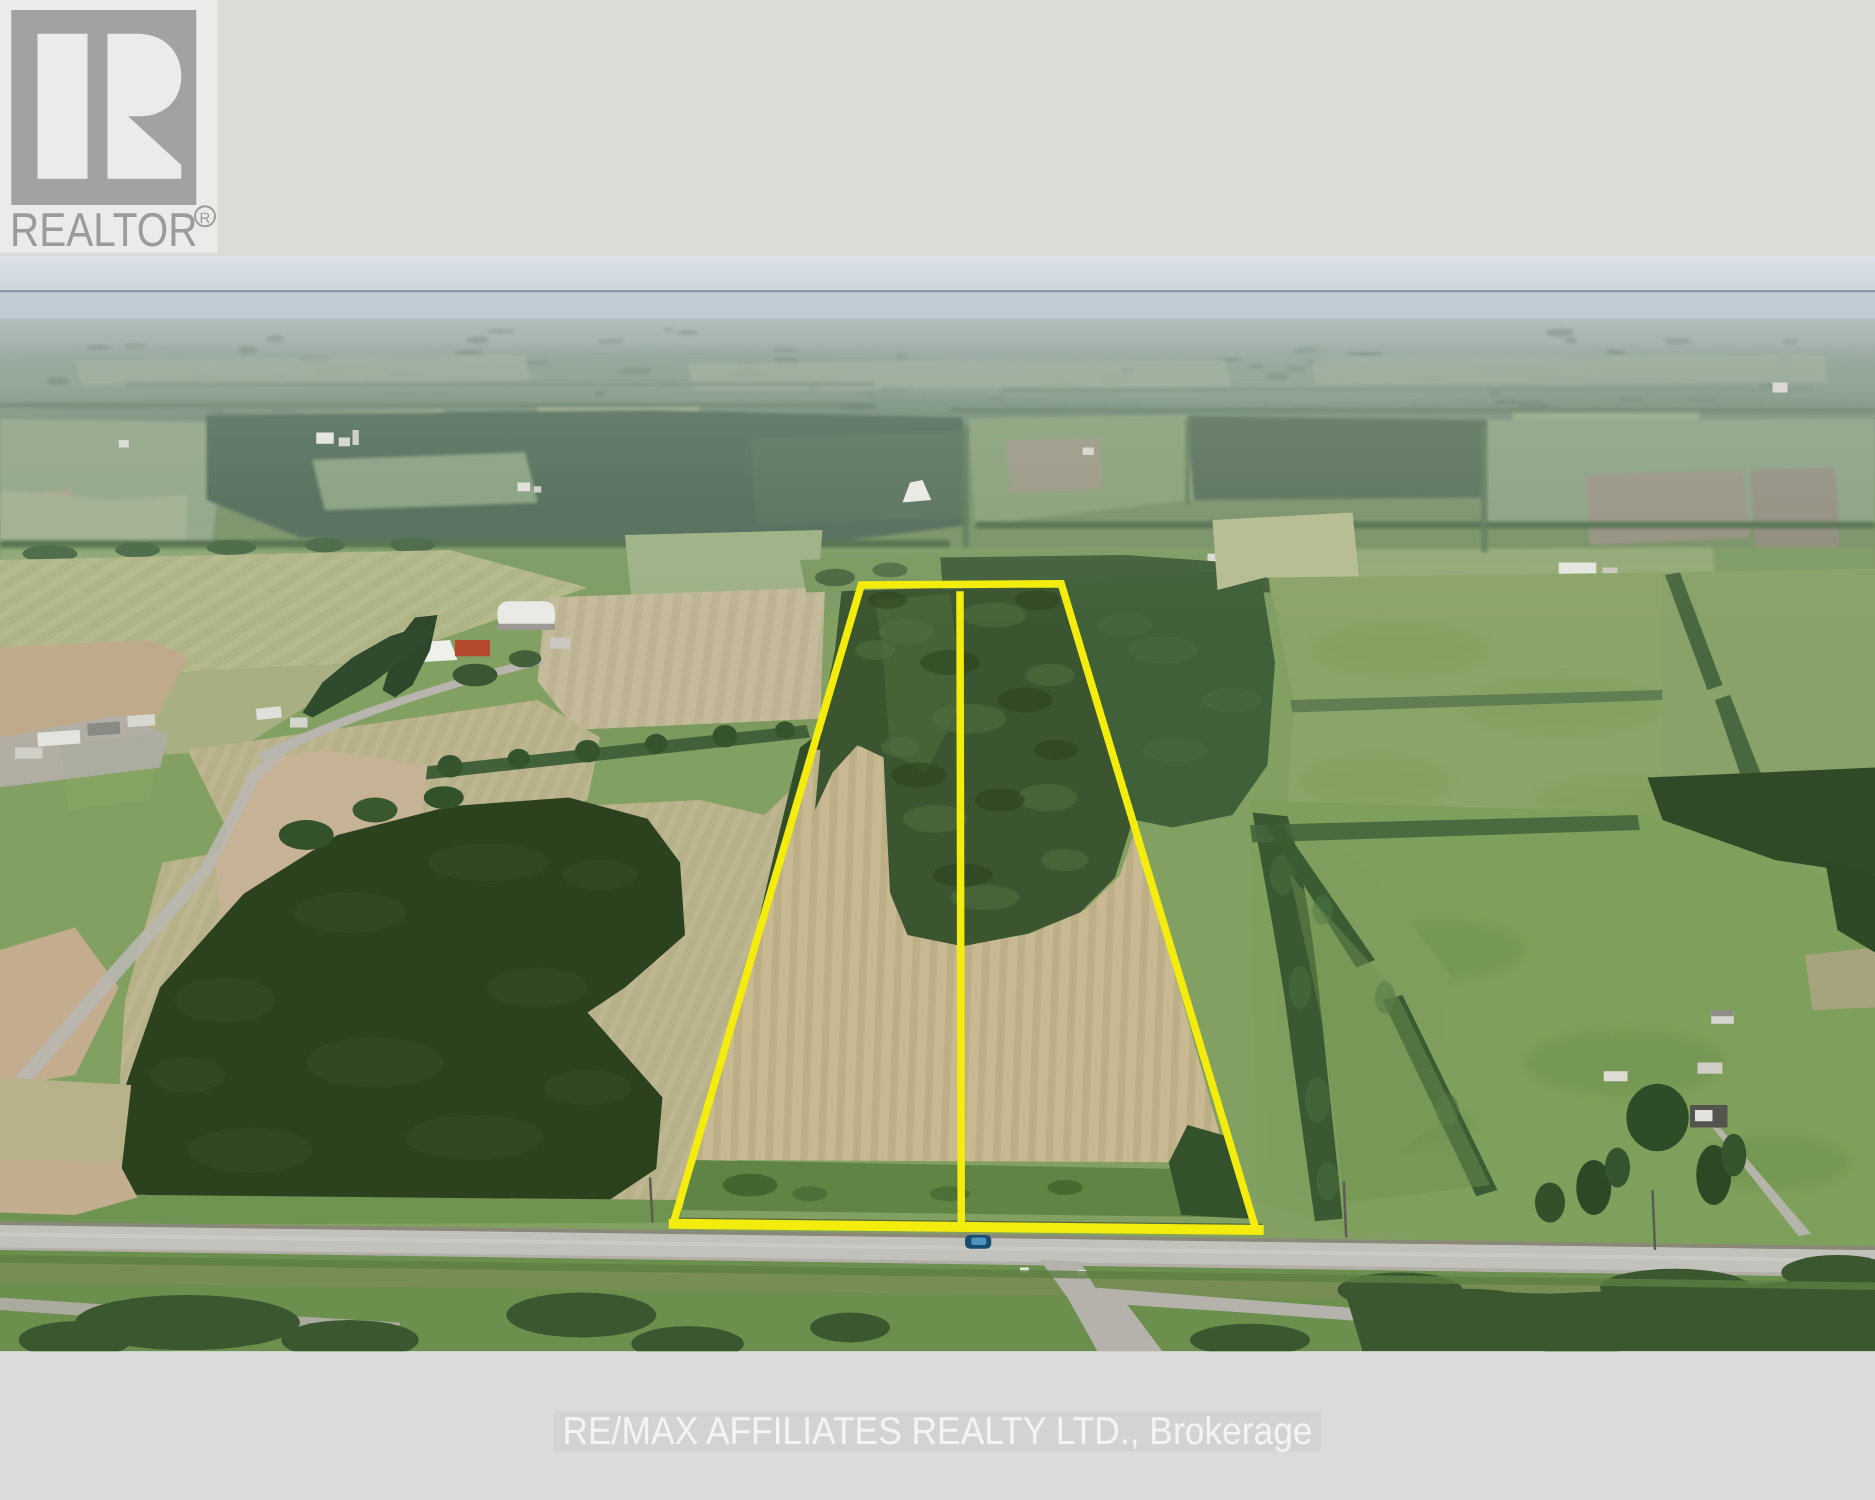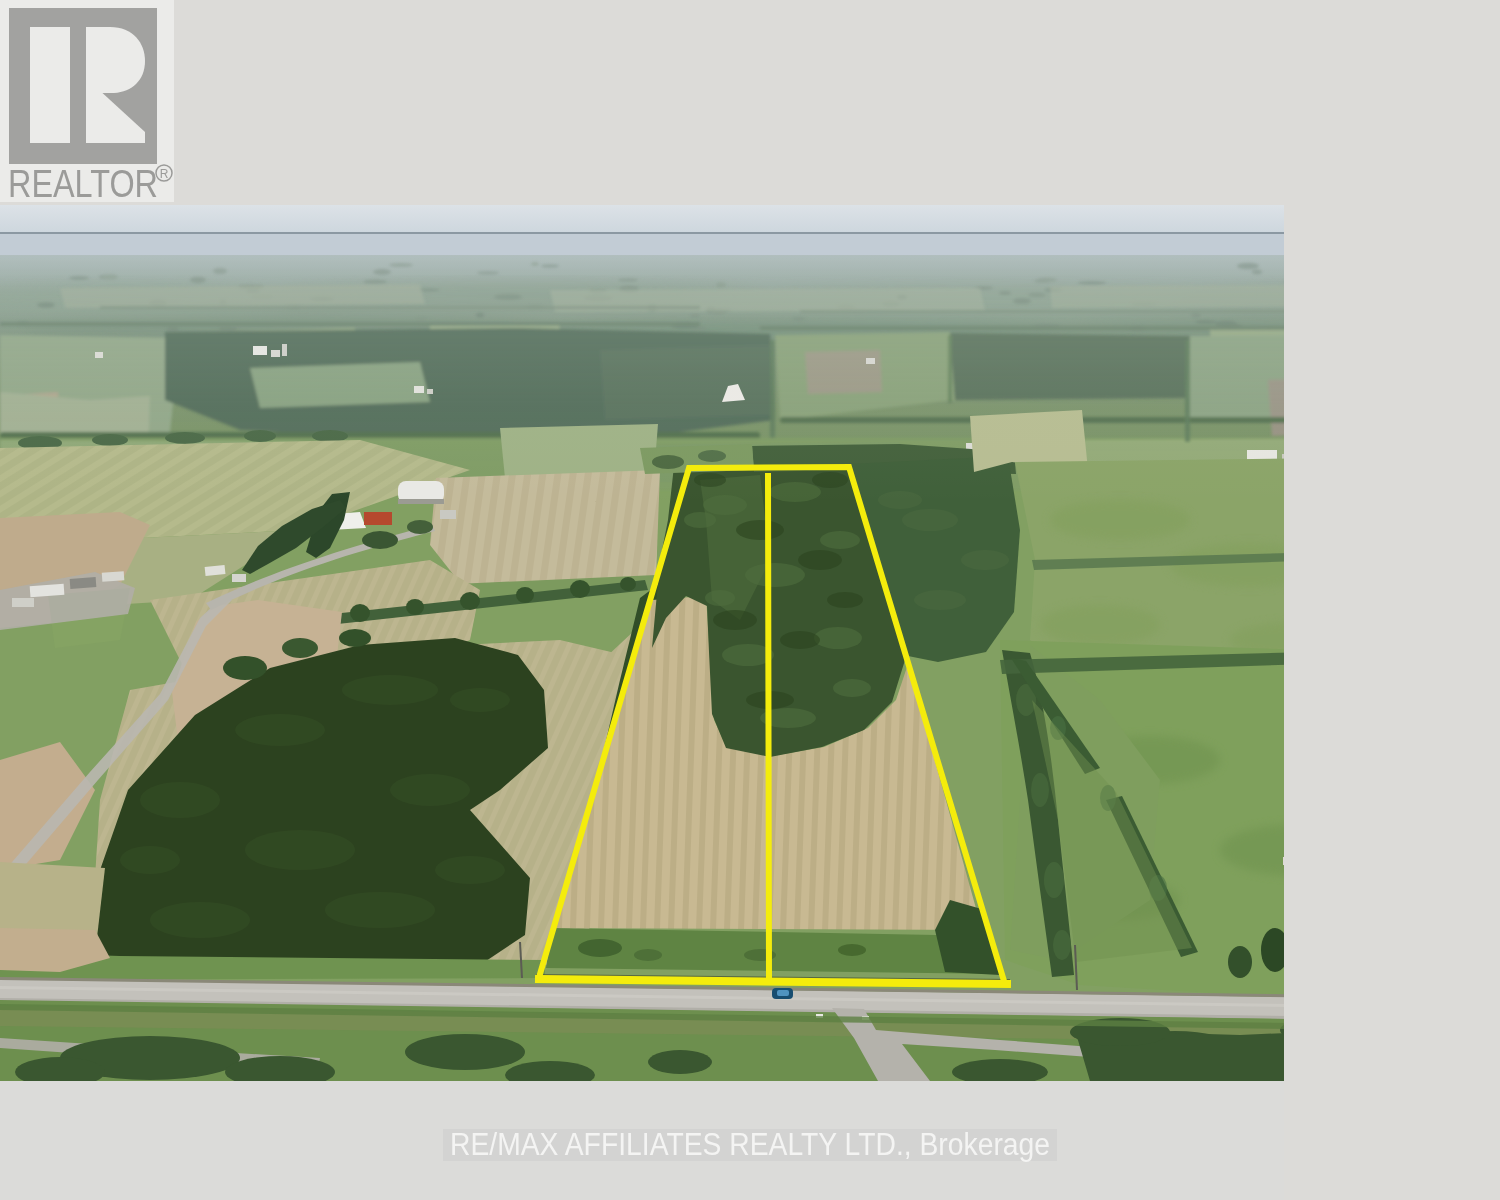--- a/index.html
+++ b/index.html
@@ -1,16 +1,16 @@
 <!DOCTYPE html>
 <html><head>
 <meta charset="utf-8">
 <style>
   html,body{margin:0;padding:0;background:#dcdbd8;}
-  .page{position:relative;width:1284px;height:1200px;overflow:hidden;font-family:"Liberation Sans",sans-serif;}
+  .page{position:relative;width:1500px;height:1200px;overflow:hidden;font-family:"Liberation Sans",sans-serif;}
 </style>
 </head>
 <body>
 <div class="page">
 
 <svg width="1500" height="1200" viewBox="0 0 1500 1200">
 <defs>
   <linearGradient id="skyg" x1="0" y1="0" x2="0" y2="1">
     <stop offset="0" stop-color="#dce2e7"></stop>
           <stop offset="1" stop-color="#cdd6dd"></stop>

